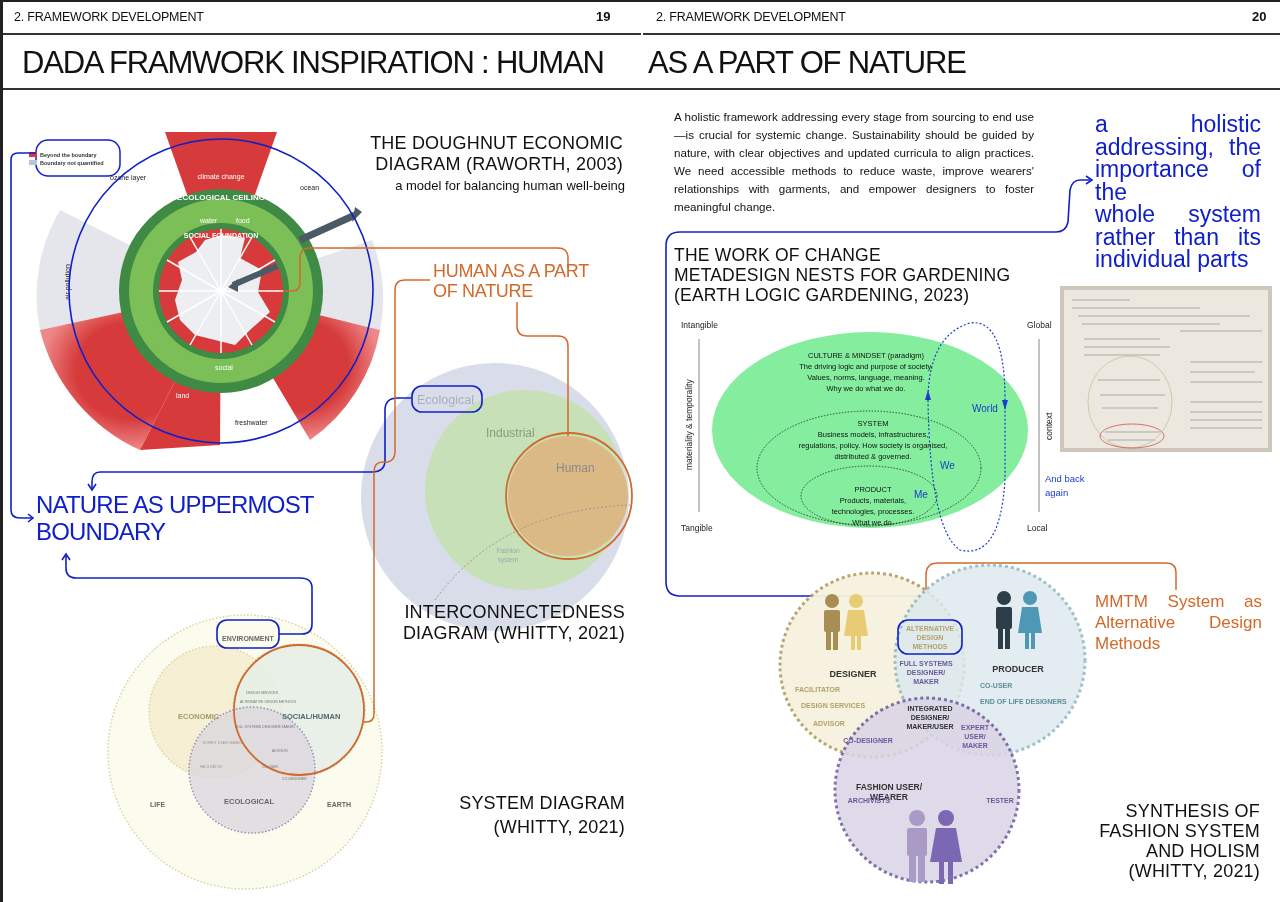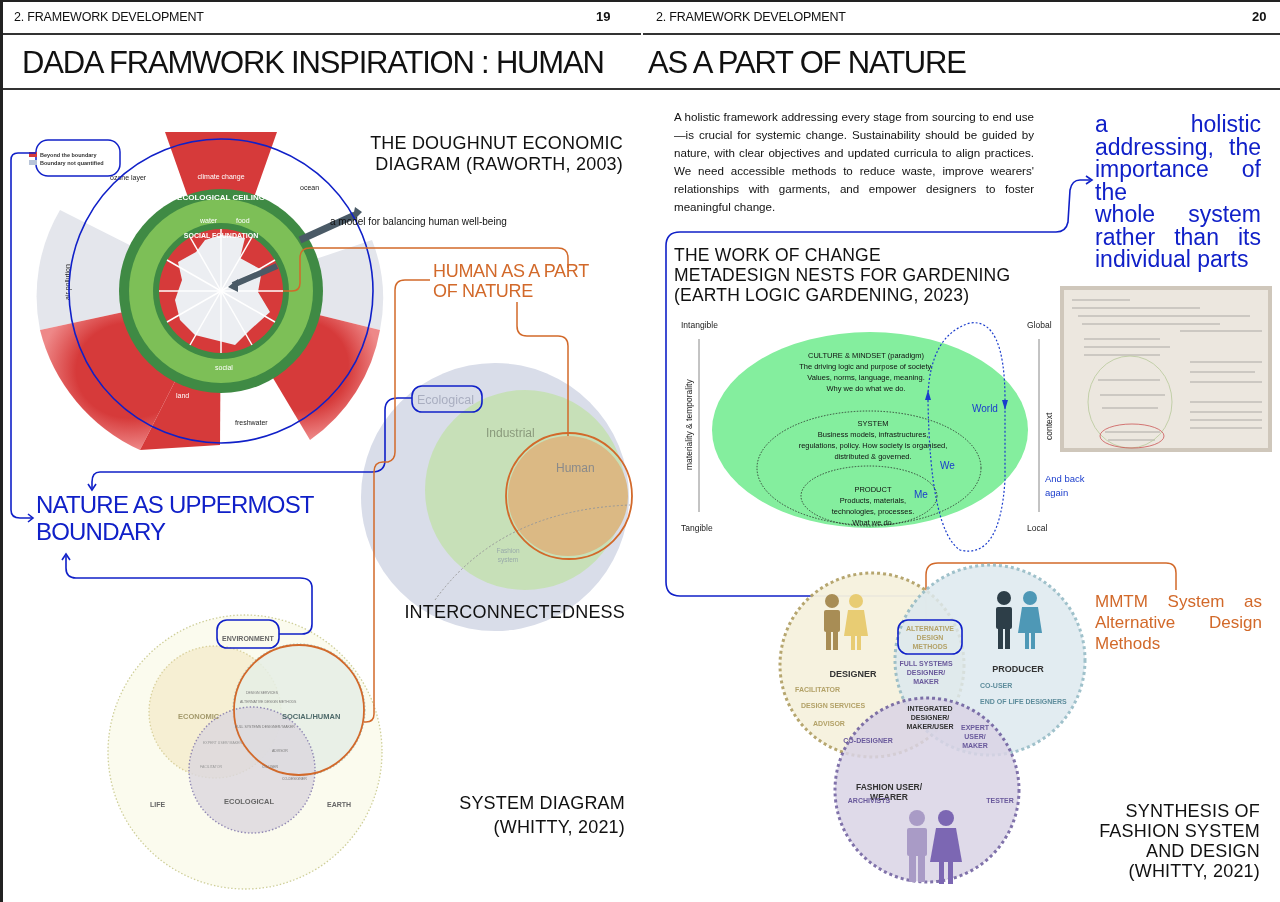--- a/index.html
+++ b/index.html
@@ -3,21 +3,21 @@
 <meta charset="utf-8">
 <style>
   html,body{margin:0;padding:0;background:#fff;}
   body{width:1280px;height:902px;position:relative;overflow:hidden;font-family:"Liberation Sans",sans-serif;color:#111;}
   .abs{position:absolute;}
   .hdr{font-size:12.5px;letter-spacing:-0.2px;top:10px;}
   .pnum{font-size:13px;font-weight:bold;top:9px;}
   .title{font-size:31px;letter-spacing:-1.2px;top:45px;font-weight:normal;}
   .rule{position:absolute;height:2px;background:#333;}
   .cap{font-size:18px;line-height:21px;letter-spacing:0.2px;text-align:right;}
-  .sub{font-size:10px;line-height:19px;text-align:left;margin-top:36px;}
+  .sub{font-size:13px;line-height:19px;text-align:right;}
   .orange{color:#d2692a;}
   .blue{color:#1020c8;}
   svg text{font-family:"Liberation Sans",sans-serif;}
   .para{font-size:11.6px;line-height:18px;text-align:justify;}
   .quote{font-size:23px;line-height:22.5px;text-align:justify;text-align-last:left;}
   .bigblue{font-size:24px;line-height:27px;letter-spacing:-0.8px;color:#1020c8;}
 </style>
 </head>
 <body>
 
@@ -165,20 +165,21 @@
 <div class="abs orange" style="left:433px;top:261px;font-size:18px;line-height:20px;letter-spacing:-0.3px;">
   <div>HUMAN AS A PART</div>
   <div>OF NATURE</div>
 </div>
 <div class="abs bigblue" style="left:36px;top:491px;">
   <div>NATURE AS UPPERMOST</div>
   <div>BOUNDARY</div>
 </div>
 <div class="abs cap" style="left:330px;top:602px;width:295px;">
   <div>INTERCONNECTEDNESS</div>
+  <div>DIAGRAM (WHITTY, 2021)</div>
 </div>
 <div class="abs cap" style="left:330px;top:791px;width:295px;line-height:24px;">
   <div>SYSTEM DIAGRAM</div>
   <div>(WHITTY, 2021)</div>
 </div>
 
 <div class="abs para" style="left:674px;top:108px;width:360px;">A holistic framework addressing every stage from sourcing to end use—is crucial for systemic change. Sustainability should be guided by nature, with clear objectives and updated curricula to align practices. We need accessible methods to reduce waste, improve wearers' relationships with garments, and empower designers to foster meaningful change.</div>
 
 <div class="abs quote blue" style="left:1095px;top:113px;width:166px;">
   <div style="text-align:justify;text-align-last:justify;">a holistic</div>
@@ -347,15 +348,15 @@
 
 <div class="abs orange" style="left:1095px;top:591px;width:167px;font-size:17px;line-height:21px;">
   <div style="text-align:justify;text-align-last:justify;">MMTM System as</div>
   <div style="text-align:justify;text-align-last:justify;">Alternative Design</div>
   <div>Methods</div>
 </div>
 
 <div class="abs cap" style="left:1060px;top:801px;width:200px;line-height:20px;">
   <div>SYNTHESIS OF</div>
   <div>FASHION SYSTEM</div>
-  <div>AND DESIGN</div>
+  <div>AND HOLISM</div>
   <div>(WHITTY, 2021)</div>
 </div>
 
 </body></html>

